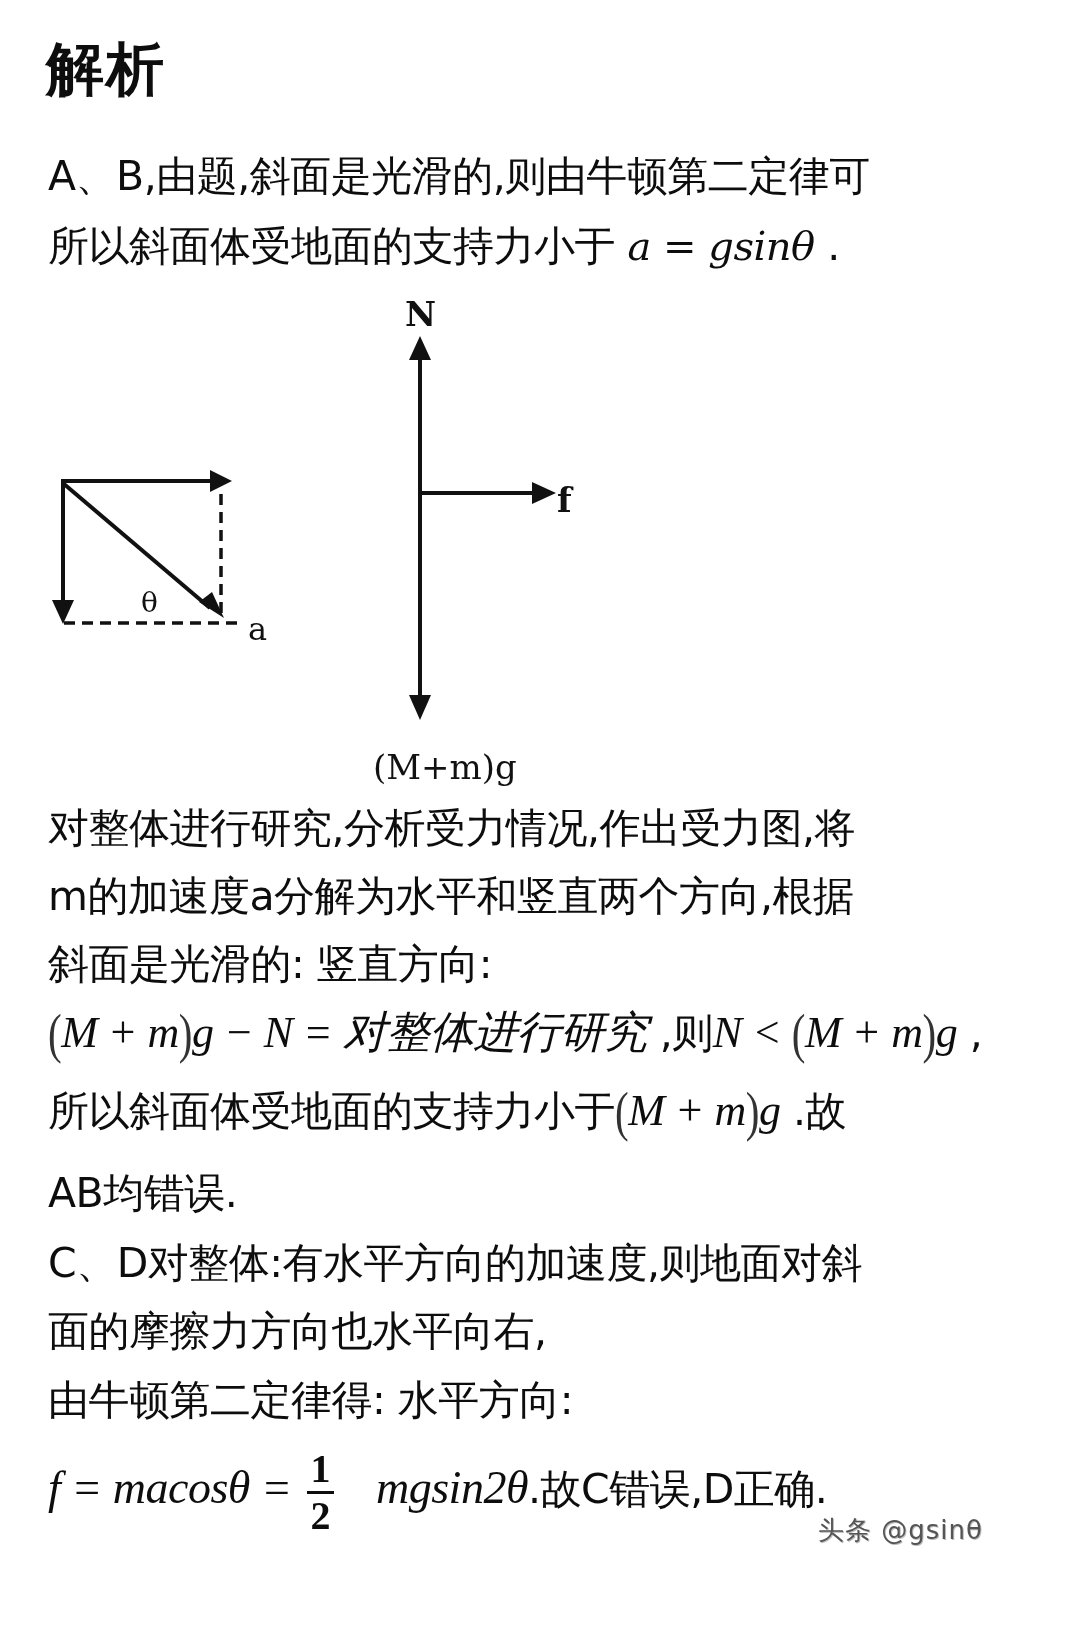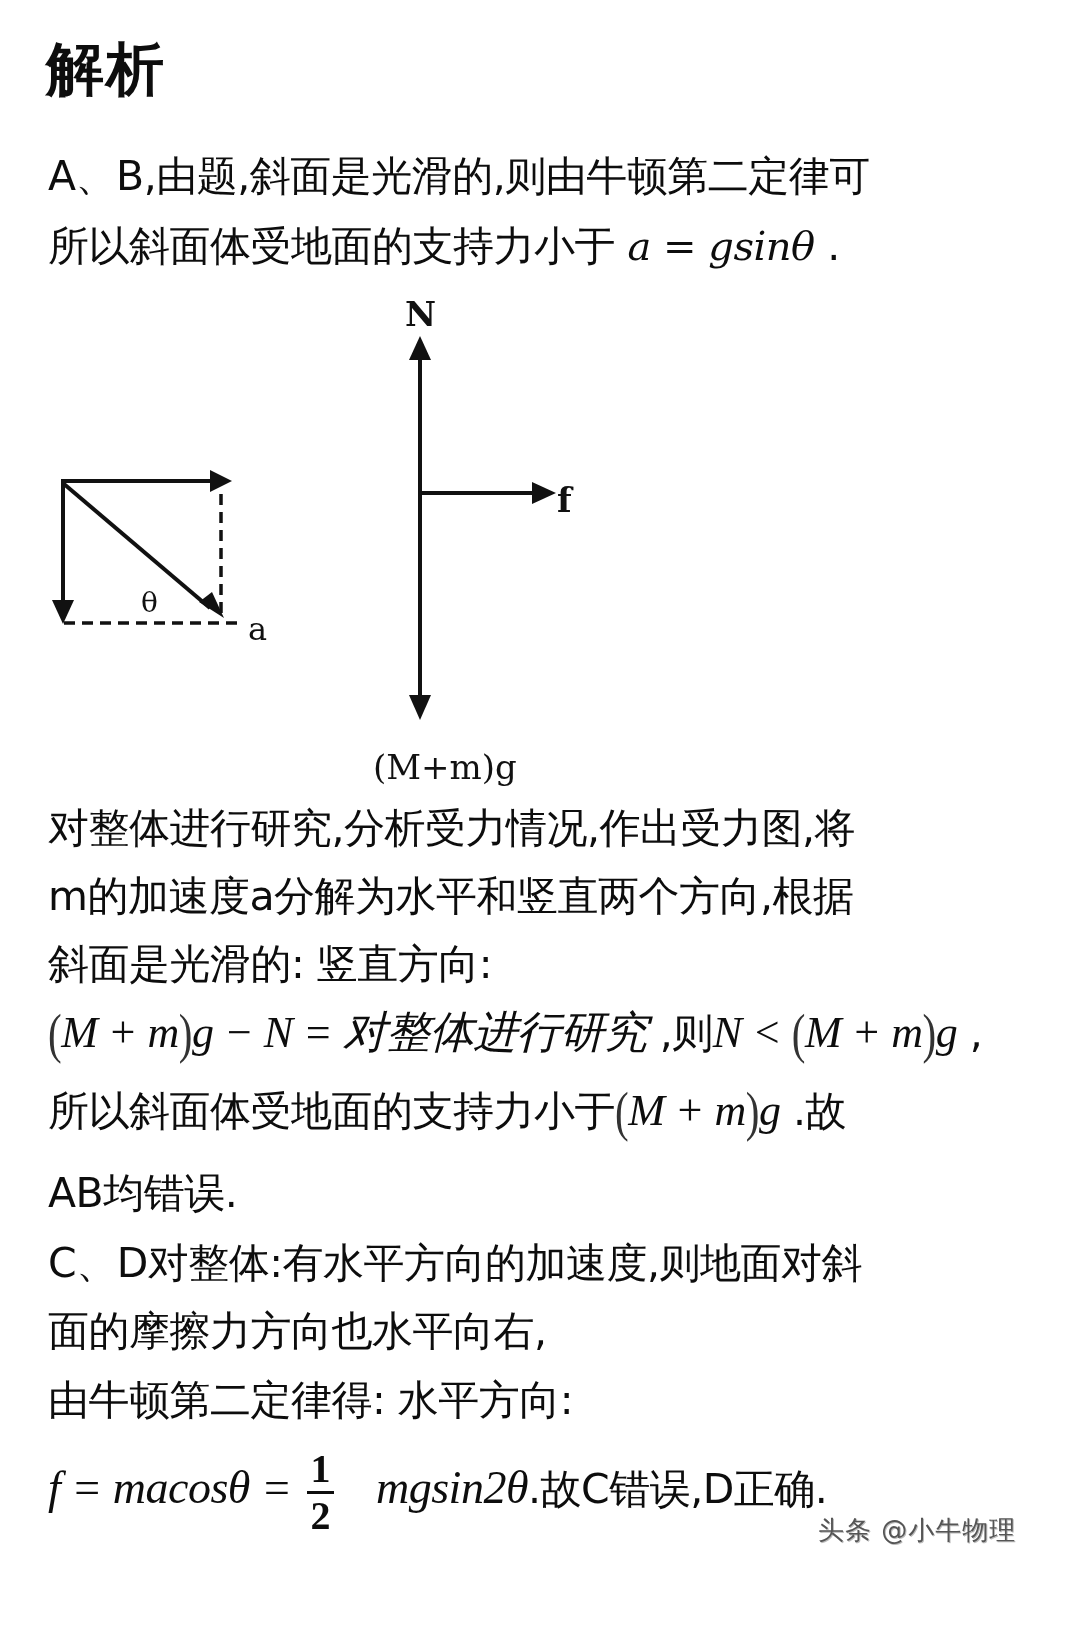--- a/index.html
+++ b/index.html
@@ -155,13 +155,13 @@
 <div class="line" style="top:1165px;">AB均错误.</div>
 
 <div class="line" style="top:1235px;">C、D对整体:有水平方向的加速度,则地面对斜</div>
 <div class="line" style="top:1303px;">面的摩擦力方向也水平向右,</div>
 <div class="line" style="top:1372px;">由牛顿第二定律得: 水平方向:</div>
 
 <div class="line" style="top:1438px; line-height:100px;">
   <span class="math-tnr" style="font-size:46px; margin-left:0;">f = macosθ = </span><span class="frac"><span class="num">1</span><span class="den">2</span></span><span class="math-tnr" style="font-size:46px;margin-left:38px;">mgsin2θ</span><span>.故C错误,D正确.</span>
 </div>
 
-<div class="watermark">头条 @小牛物理</div>
+<div class="watermark">头条 @gsinθ</div>
 
 </body></html>

